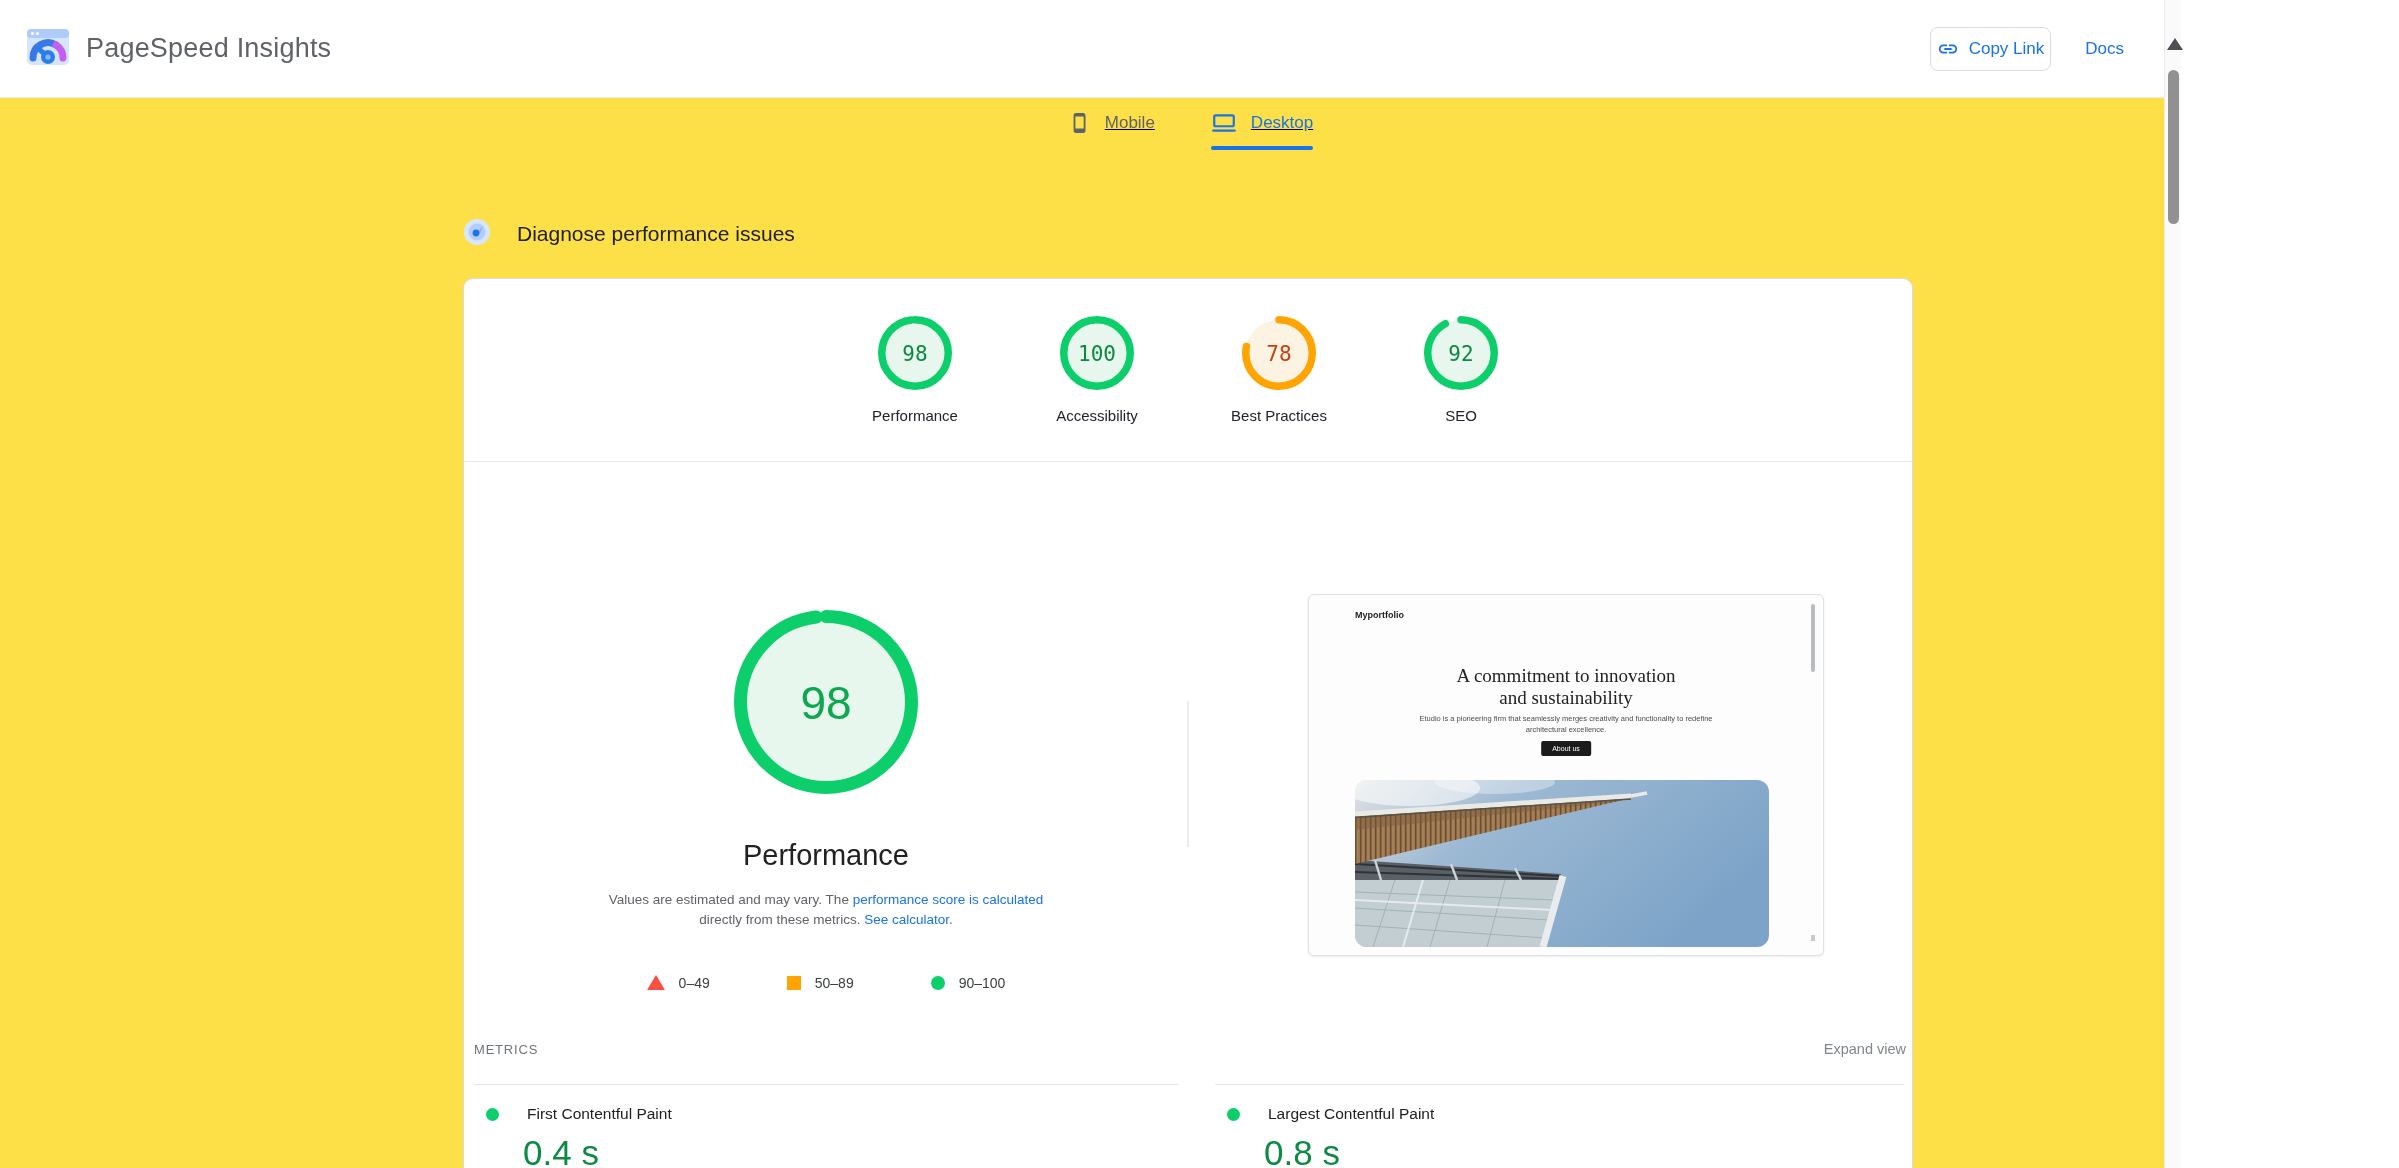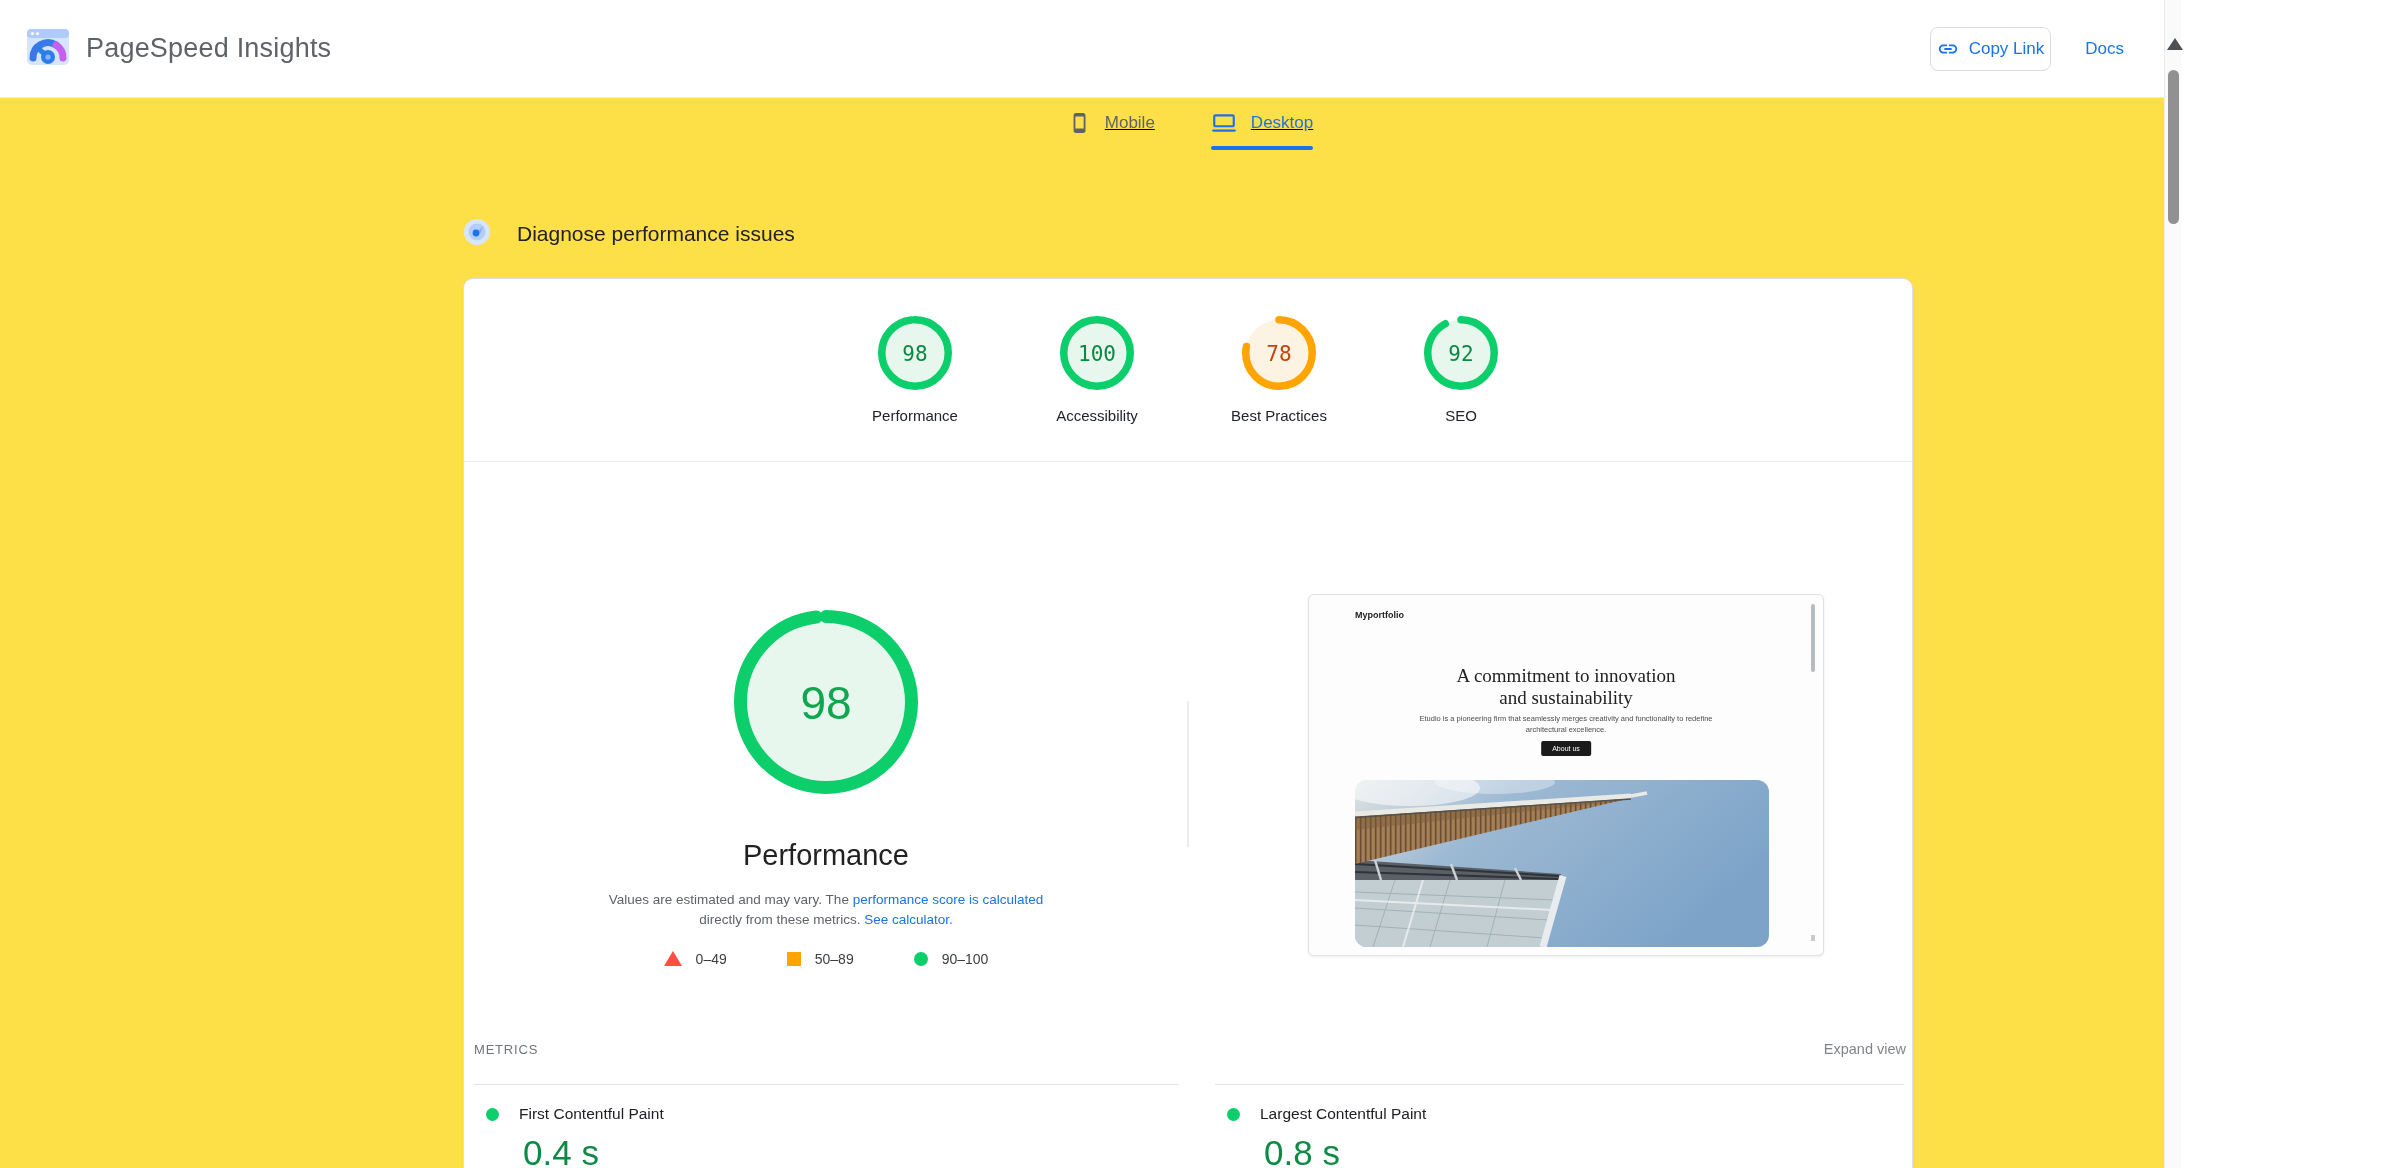--- a/index.html
+++ b/index.html
@@ -42,21 +42,21 @@
   .score-label { margin-top:16px; font-size:15px; font-weight:500; color:#21242c; text-align:center; }
 
   .row-divider { position:absolute; top:182px; left:0; right:0; height:1px; background:#e8eaed; }
 
   .perf-col { position:absolute; top:330px; left:0; width:724px; display:flex;
               flex-direction:column; align-items:center; }
   .perf-title { margin-top:40px; font-size:29px; color:#212121; font-weight:400; }
   .perf-desc { margin-top:18px; width:480px; text-align:center; font-size:13.5px;
                line-height:1.5; color:#5f6368; }
   .perf-desc a { color:#1a73e8; text-decoration:none; cursor:pointer; }
-  .legend { margin-top:20px; display:flex; gap:60px; }
+  .legend { margin-top:44px; display:flex; gap:77px; }
   .legend-item { display:flex; align-items:center; gap:14px; font-size:14px; color:#3c4043; }
   .lg-triangle { width:0; height:0; border-left:9px solid transparent;
                  border-right:9px solid transparent; border-bottom:15px solid #ff4e42; }
   .lg-square { width:14px; height:14px; background:#ffa400; }
   .lg-circle { width:14px; height:14px; border-radius:50%; background:#0cce6b; }
 
   .v-divider { position:absolute; left:723px; top:422px; width:2px; height:146px; background:#ececec; }
 
   
   .thumb { position:absolute; left:844px; top:315px; width:516px; height:362px;
@@ -76,21 +76,21 @@
 
   
   .metrics-head { position:absolute; top:762px; left:10px; right:6px; display:flex;
                   justify-content:space-between; align-items:center; }
   .metrics-label { font-size:13px; letter-spacing:0.8px; color:#70757a; font-weight:500; }
   .expand-view { font-size:14.5px; color:#80868b; cursor:pointer; }
   .metric-cols { position:absolute; top:805px; left:10px; display:flex; gap:36px; }
   .metric-col { border-top:1px solid #e3e3e3; padding-top:20px; }
   .metric-col.c0 { width:705px; }
   .metric-col.c1 { width:689px; }
-  .metric-name-row { display:flex; align-items:center; gap:20px; }
+  .metric-name-row { display:flex; align-items:center; gap:28px; }
   .metric-dot { width:13px; height:13px; border-radius:50%; background:#0cce6b; margin-left:12px; }
   .metric-name { font-size:15.5px; font-weight:500; color:#202124; }
   .metric-value { margin:10px 0 0 49px; font-size:35px; color:#0e8a44; }
 
   
   .scrollbar { position:absolute; right:0; top:0; bottom:0; width:17px; background:#fafafa;
                border-left:1px solid #ebebeb; }
   .sb-arrow-up { position:absolute; top:38px; left:2px; width:0; height:0;
                  border-left:8px solid transparent; border-right:8px solid transparent;
                  border-bottom:12px solid #4d5156; cursor:pointer; }

